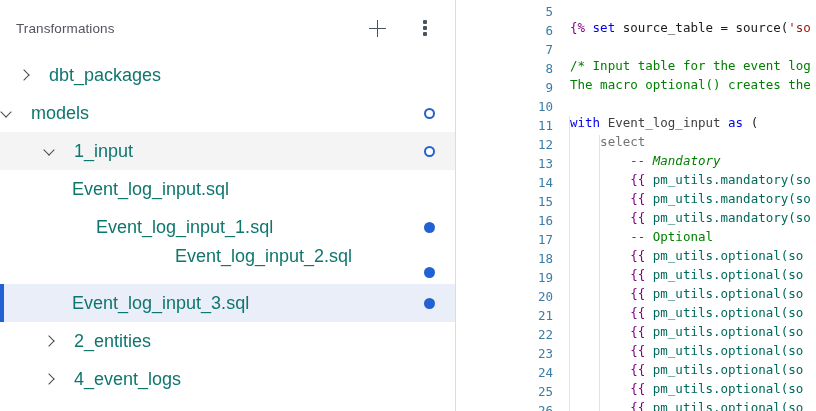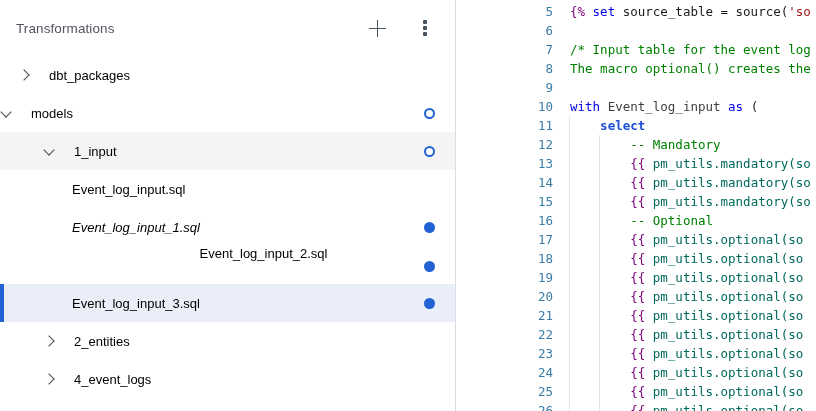--- a/index.html
+++ b/index.html
@@ -22,37 +22,37 @@
   .kebab { display:flex; flex-direction:column; gap:2.6px; }
   .kebab i { width:3.6px; height:3.6px; background:#4a545f; border-radius:1px; }
 
   .tree { position:absolute; top:56px; left:0; right:0; }
   .row { height:38px; display:flex; align-items:center; position:relative;
          cursor:pointer; background:#fff; }
   .row.highlighted { background:#f4f4f5; }
   .row.selected { background:#e9eef8; }
   .row.selected::before { content:""; position:absolute; left:0; top:0; bottom:0;
                           width:4px; background:var(--accent,#2261d3); }
-  .lab { font-size:13px; color:#000000; white-space:nowrap; }
+  .lab { font-size:18px; color:#0f766e; white-space:nowrap; }
   .chev { width:8px; height:8px; flex:none; display:inline-block;
           border-right:1.7px solid #454b54; border-bottom:1.7px solid #454b54; }
   .chev.right { transform:rotate(-45deg); margin:0 21px 0 2px; }
   .chev.down  { transform:rotate(45deg); margin:-3px 21px 0 2px; }
   .dot { margin-left:auto; margin-right:20px; flex:none; border-radius:50%; }
   .dot.filled { width:11px; height:11px; background:var(--accent,#2261d3); }
   .dot.hollow { width:11px; height:11px; border:2.2px solid var(--accent,#2261d3); background:#fff; }
 
   
   .editor { position:absolute; left:511px; top:0; right:0; bottom:0; background:#fff;
             font-family:"DejaVu Sans Mono", monospace; font-size:12.5px;
             padding-top:2px; overflow:hidden; }
   .code-line { height:19px; line-height:19px; display:flex; white-space:pre; }
   .ln { width:42px; flex:none; text-align:right; color:#3a7ca6;
         font-size:12.5px; user-select:none; }
-  .code-text { padding-left:17px; flex:none; }
+  .code-text { padding-left:17px; flex:none;margin-top:16px; }
   .guide { position:absolute; width:1px; background:#e3e3e6; bottom:0; }
   .guide.g1 { left:58px; top:116px; }
   .guide.g2 { left:88px; top:135px; }
 </style>
 </head>
 <body>
 
 <div class="app">
 
   <div class="sidebar">
@@ -82,21 +82,21 @@
           <span class="dot hollow"></span>
         </div>
         <div class="row highlighted" style="padding-left: 43px;">
           <span class="chev down"></span>
           <span class="lab">1_input</span>
           <span class="dot hollow"></span>
         </div>
         <div class="row" style="padding-left: 72px;">
           <span class="lab">Event_log_input.sql</span>
         </div>
-        <div class="row" style="padding-left: 72px; font-style: italic;">
+        <div class="row" style="padding-left: 96px;">
           <span class="lab">Event_log_input_1.sql</span>
           <span class="dot filled"></span>
         </div>
         <div class="row" style="padding-left: 72px; flex-direction: column;">
           <span class="lab">Event_log_input_2.sql</span>
           <span class="dot filled"></span>
         </div>
         <div class="row selected" style="padding-left: 72px;">
           <span class="lab">Event_log_input_3.sql</span>
           <span class="dot filled"></span>
@@ -115,22 +115,22 @@
   <div class="editor">
     <div class="guide g1"></div>
     <div class="guide g2"></div>
     <div id="code-area">
         <div class="code-line"><span class="ln">5</span><span class="code-text"><span style="color: rgb(128, 0, 128);">{% </span><span style="color: rgb(0, 0, 238);">set</span><span style="color: rgb(27, 27, 27);"> source_table = source(</span><span style="color: rgb(163, 21, 21);">'so</span></span></div>
         <div class="code-line"><span class="ln">6</span><span class="code-text"></span></div>
         <div class="code-line"><span class="ln">7</span><span class="code-text"><span style="color: rgb(0, 128, 0);">/* Input table for the event log</span></span></div>
         <div class="code-line"><span class="ln">8</span><span class="code-text"><span style="color: rgb(0, 128, 0);">The macro optional() creates the</span></span></div>
         <div class="code-line"><span class="ln">9</span></div>
         <div class="code-line"><span class="ln">10</span><span class="code-text"><span style="color: rgb(0, 0, 238);">with</span><span style="color: #404040;"> Event_log_input </span><span style="color: rgb(0, 0, 238);">as</span><span style="color: rgb(27, 27, 27);"> (</span></span></div>
-        <div class="code-line"><span class="ln">11</span><span class="code-text"><span style="color: rgb(27, 27, 27);">    </span><span style="color: #1d4ed8; font-weight: bold;">select</span></span></div>
-        <div class="code-line"><span class="ln">12</span><span class="code-text"><span style="color: rgb(27, 27, 27);">        </span><span style="color: rgb(0, 128, 0);">-- Mandatory</span></span></div>
+        <div class="code-line"><span class="ln">11</span><span class="code-text"><span style="color: rgb(27, 27, 27);">    </span><span style="color: #737373;">select</span></span></div>
+        <div class="code-line"><span class="ln">12</span><span class="code-text"><span style="color: rgb(27, 27, 27);">        </span><span style="color: rgb(0, 128, 0); font-style: italic;">-- Mandatory</span></span></div>
         <div class="code-line"><span class="ln">13</span><span class="code-text"><span style="color: rgb(27, 27, 27);">        </span><span style="color: rgb(128, 0, 128);">{{ </span><span style="color: rgb(0, 105, 92);">pm_utils.mandatory(so</span></span></div>
         <div class="code-line"><span class="ln">14</span><span class="code-text"><span style="color: rgb(27, 27, 27);">        </span><span style="color: rgb(128, 0, 128);">{{ </span><span style="color: rgb(0, 105, 92);">pm_utils.mandatory(so</span></span></div>
         <div class="code-line"><span class="ln">15</span><span class="code-text"><span style="color: rgb(27, 27, 27);">        </span><span style="color: rgb(128, 0, 128);">{{ </span><span style="color: rgb(0, 105, 92);">pm_utils.mandatory(so</span></span></div>
         <div class="code-line"><span class="ln">16</span><span class="code-text"><span style="color: rgb(27, 27, 27);">        </span><span style="color: rgb(0, 128, 0);">-- Optional</span></span></div>
         <div class="code-line"><span class="ln">17</span><span class="code-text"><span style="color: rgb(27, 27, 27);">        </span><span style="color: rgb(128, 0, 128);">{{ </span><span style="color: rgb(0, 105, 92);">pm_utils.optional(so</span></span></div>
         <div class="code-line"><span class="ln">18</span><span class="code-text"><span style="color: rgb(27, 27, 27);">        </span><span style="color: rgb(128, 0, 128);">{{ </span><span style="color: rgb(0, 105, 92);">pm_utils.optional(so</span></span></div>
         <div class="code-line"><span class="ln">19</span><span class="code-text"><span style="color: rgb(27, 27, 27);">        </span><span style="color: rgb(128, 0, 128);">{{ </span><span style="color: rgb(0, 105, 92);">pm_utils.optional(so</span></span></div>
         <div class="code-line"><span class="ln">20</span><span class="code-text"><span style="color: rgb(27, 27, 27);">        </span><span style="color: rgb(128, 0, 128);">{{ </span><span style="color: rgb(0, 105, 92);">pm_utils.optional(so</span></span></div>
         <div class="code-line"><span class="ln">21</span><span class="code-text"><span style="color: rgb(27, 27, 27);">        </span><span style="color: rgb(128, 0, 128);">{{ </span><span style="color: rgb(0, 105, 92);">pm_utils.optional(so</span></span></div>
         <div class="code-line"><span class="ln">22</span><span class="code-text"><span style="color: rgb(27, 27, 27);">        </span><span style="color: rgb(128, 0, 128);">{{ </span><span style="color: rgb(0, 105, 92);">pm_utils.optional(so</span></span></div>

